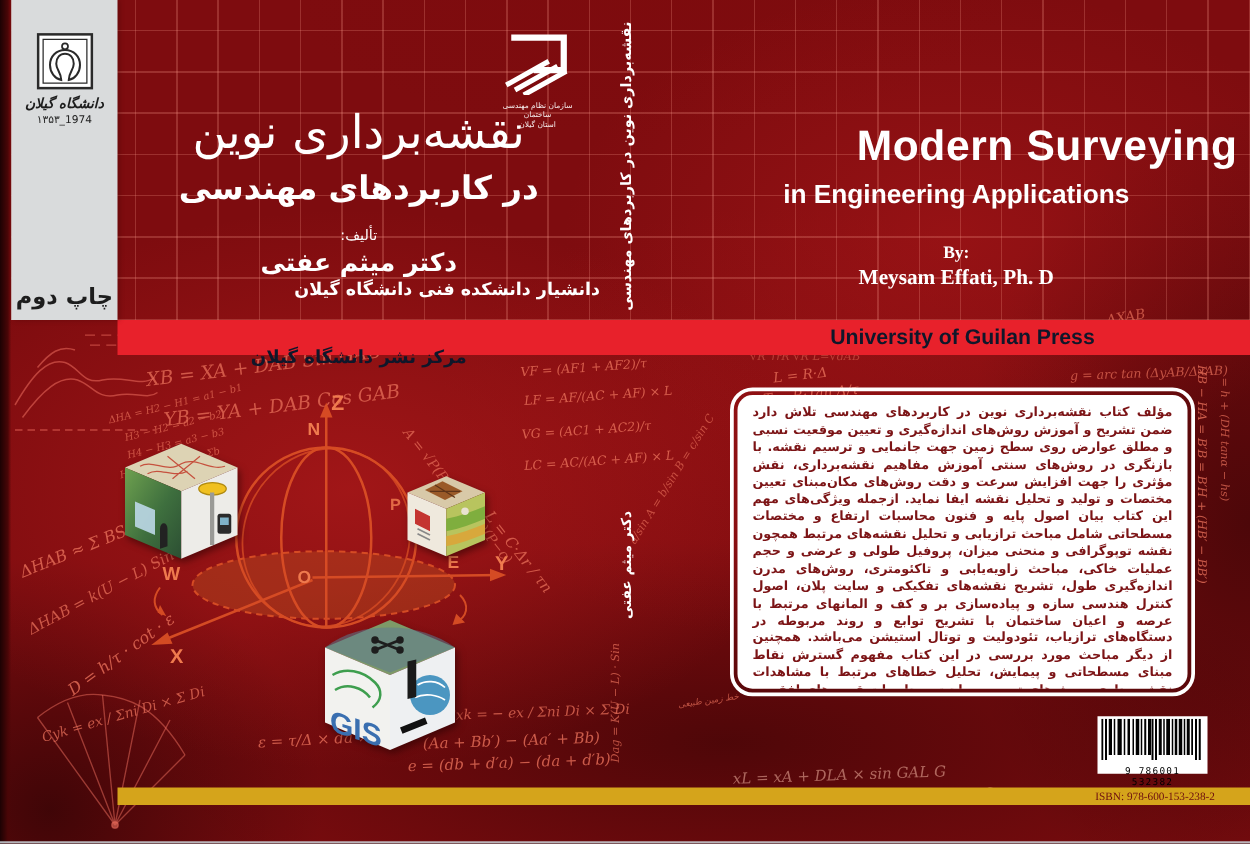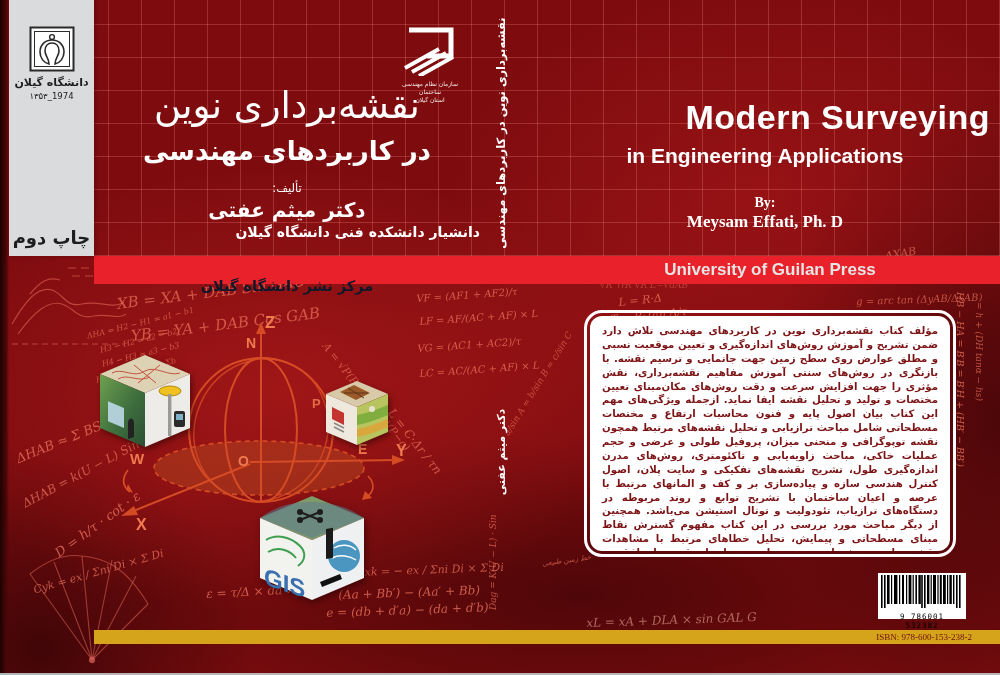--- a/index.html
+++ b/index.html
@@ -31,21 +31,21 @@
       repeating-linear-gradient(90deg, rgba(245,150,135,.26) 0 1px, transparent 1px 33px),
       repeating-linear-gradient(0deg, rgba(245,150,135,.26) 0 1px, transparent 1px 33px);
   }
 
   
   .side-strip{
     position:absolute;left:9px;top:0;width:85px;height:256px;background:#d9dbdc;z-index:7;
     box-shadow:2px 0 4px rgba(60,0,0,.35);text-align:center;color:#1d1d1d;
   }
   .side-strip .emblem{margin:26px auto 4px;display:block;}
-  .uni-name{font-size:11px;font-weight:bold;letter-spacing:.5px;}
+  .uni-name{font-size:11px;font-weight:bold;font-style:italic;letter-spacing:.5px;}
   .uni-year{font-size:8.5px;letter-spacing:1px;margin-top:2px;color:#222;}
   .edition{position:absolute;bottom:8px;width:100%;font-size:18px;font-weight:bold;}
 
   
   .org-logo{position:absolute;left:398px;top:26px;width:64px;text-align:center;z-index:5;color:#fff;}
   .org-logo .line{font-size:6.5px;line-height:8px;opacity:.92;transform:scale(.92);}
 
   
   .rtl{direction:rtl;}
   .front-title-1{position:absolute;left:94px;top:84px;width:386px;text-align:center;
@@ -57,21 +57,21 @@
   .front-author{position:absolute;left:94px;top:198px;width:386px;text-align:center;
     color:#fff;font-weight:bold;font-size:20px;z-index:5;}
   .front-affil{position:absolute;left:94px;top:224px;width:386px;text-align:right;
     color:#fff;font-weight:bold;font-size:14px;z-index:5;}
 
   
   .red-bar{position:absolute;left:94px;top:256px;width:906px;height:28px;background:#e8212b;z-index:6;}
   .red-bar .fa-label{position:absolute;left:0;top:16px;width:386px;height:28px;line-height:28px;
     text-align:center;color:#0f172a;font-weight:bold;font-size:14.5px;}
   .red-bar .en-label{position:absolute;left:446px;top:0;width:460px;height:36px;line-height:28px;
-    text-align:center;color:#e5e5e5;font-weight:bold;font-size:17px;
+    text-align:center;color:#0f172a;font-weight:bold;font-size:17px;
     font-family:"Liberation Sans",sans-serif;}
 
   
   .spine-title{position:absolute;left:501px;top:133px;transform:translate(-50%,-50%) rotate(-90deg);
     white-space:nowrap;color:#fff;font-weight:bold;font-size:11.5px;z-index:5;}
   .spine-author{position:absolute;left:501px;top:452px;transform:translate(-50%,-50%) rotate(-90deg);
     white-space:nowrap;color:#fff;font-weight:bold;font-size:11px;z-index:5;}
 
   
   .back-title-1{position:absolute;left:540px;top:98px;width:450px;text-align:right;color:#fff;

